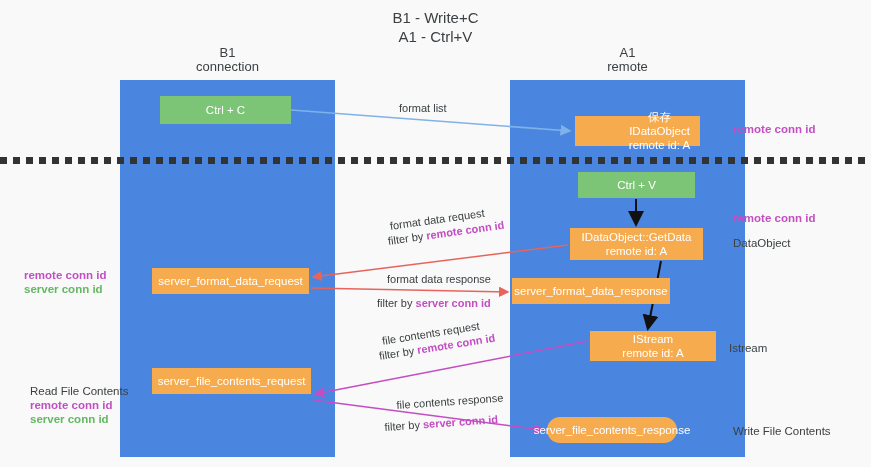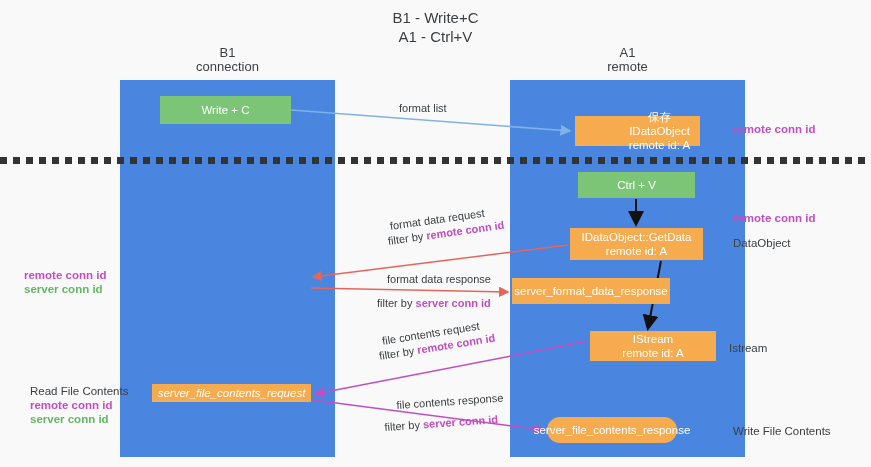--- a/index.html
+++ b/index.html
@@ -79,21 +79,21 @@
   .node.green  { background: #7cc576; }
   .node.orange { background: #f7ab4f; }
 
   #n-ctrlc   { left: 160px; top: 96px;  width: 131px; height: 28px; }
   #n-idobj   { left: 575px; top: 116px; width: 125px; height: 30px; padding-left: 48px; }
   #n-ctrlv   { left: 578px; top: 172px; width: 117px; height: 26px; }
   #n-getdata { left: 570px; top: 228px; width: 133px; height: 32px; }
   #n-sfdreq  { left: 152px; top: 268px; width: 157px; height: 26px; }
   #n-sfdres  { left: 512px; top: 278px; width: 158px; height: 26px; }
   #n-istream { left: 590px; top: 331px; width: 126px; height: 30px; }
-  #n-sfcreq  { left: 152px; top: 384px; width: 159px; height: 18px; font-style: italic; }
+  #n-sfcreq  { left: 152px; top: 368px; width: 159px; height: 26px; }
   #n-sfcres  { left: 547px; top: 417px; width: 130px; height: 26px; border-radius: 13px; }
 
   
   .annot {
     position: absolute;
     font-size: 11.5px;
     line-height: 14px;
     color: #3c4043;
     white-space: pre-line;
   }
@@ -187,26 +187,27 @@
 
     <line x1="568" y1="245" x2="313" y2="277" stroke="#e8645a" stroke-width="1.5" marker-end="url(#ah-red)"></line>
 
     <line x1="311" y1="288" x2="508" y2="292" stroke="#e8645a" stroke-width="1.5" marker-end="url(#ah-red)"></line>
 
     <line x1="588" y1="341" x2="315" y2="394" stroke="#c34ec3" stroke-width="1.5" marker-end="url(#ah-mag)"></line>
 
     <line x1="313" y1="400" x2="543" y2="430" stroke="#c34ec3" stroke-width="1.5" marker-end="url(#ah-mag)"></line>
   </svg>
 
-  <div class="node green" id="n-ctrlc">Write + C</div>
+  <div class="node green" id="n-ctrlc">Ctrl + C</div>
   <div class="node orange" id="n-idobj">保存IDataObject
 remote id: A</div>
   <div class="node green" id="n-ctrlv">Ctrl + V</div>
   <div class="node orange" id="n-getdata">IDataObject::GetData
 remote id: A</div>
+  <div class="node orange" id="n-sfdreq">server_format_data_request</div>
   <div class="node orange" id="n-sfdres">server_format_data_response</div>
   <div class="node orange" id="n-istream">IStream
 remote id: A</div>
   <div class="node orange" id="n-sfcreq">server_file_contents_request</div>
   <div class="node orange" id="n-sfcres">server_file_contents_response</div>
 
   <div id="dashed-line"></div>
 
   <div class="annot accent" id="an-remote1">remote conn id</div>
   <div class="annot accent" id="an-remote2">remote conn id</div>

